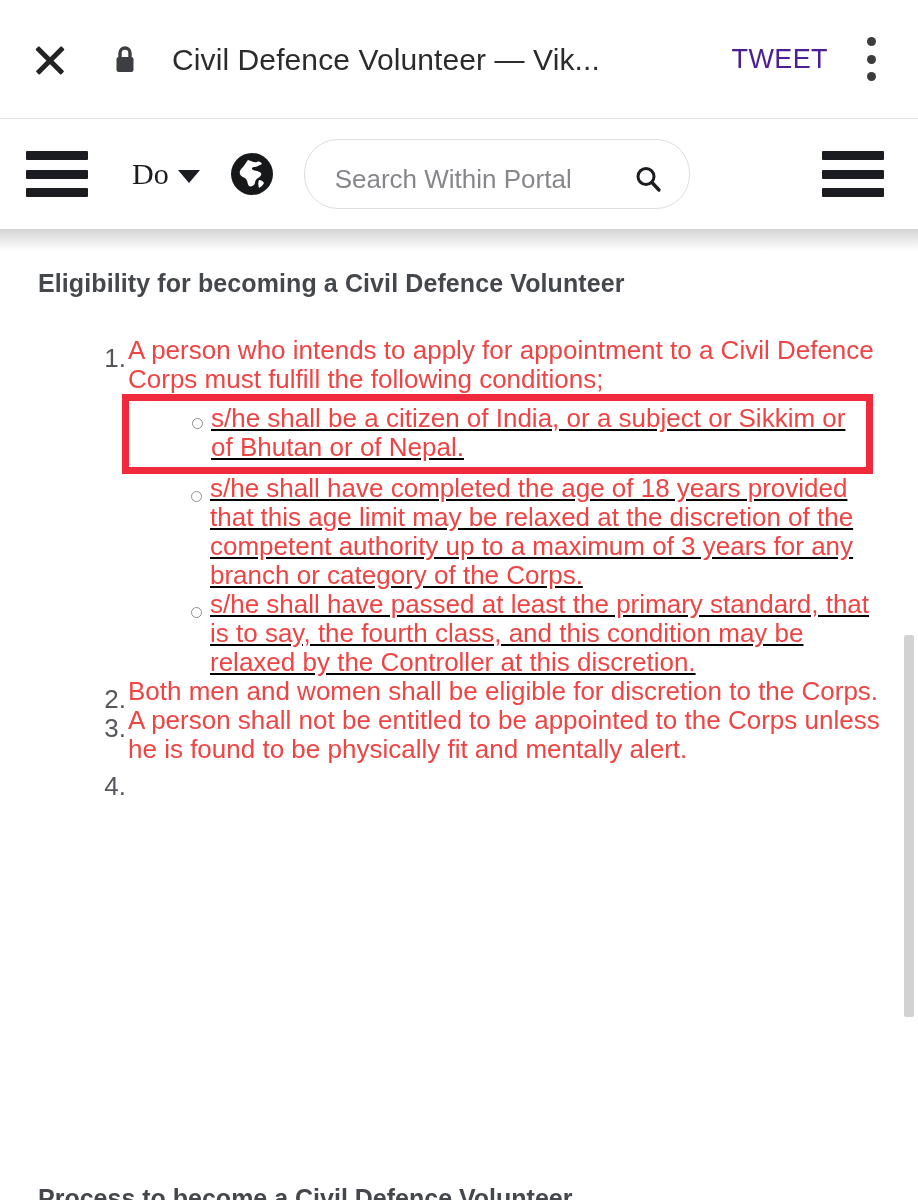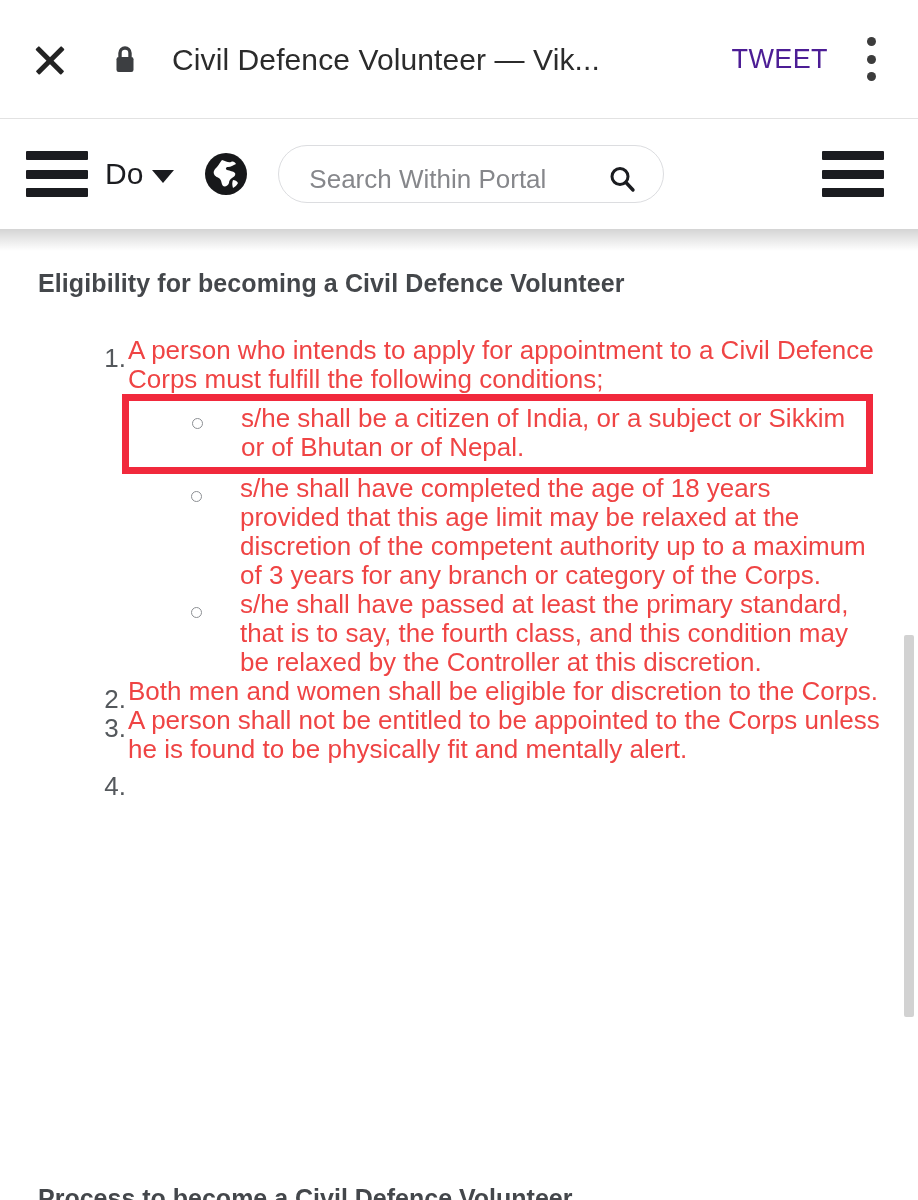--- a/index.html
+++ b/index.html
@@ -127,25 +127,26 @@
     cursor: pointer;
   }
   .hamburger i {
     display: block;
     height: 9px;
     width: 100%;
     background: #1b1c20;
     border-radius: 1px;
   }
   .nav-do {
-    margin-left: 17px;
+    margin-left: 44px;
     display: flex;
     align-items: center;
     gap: 9px;
     cursor: pointer;
+    font-family: Liberation Serif, serif;
   }
   .nav-do-label {
     font-size: 30px;
     color: #1b1c20;
     line-height: 32px;
   }
   .caret-down {
     width: 0; height: 0;
     border-left: 11px solid transparent;
     border-right: 11px solid transparent;
@@ -155,21 +156,21 @@
   .globe-btn {
     margin-left: 28px;
     width: 48px; height: 48px;
     flex: 0 0 48px;
     cursor: pointer;
   }
   .search-pill {
     margin-left: 28px;
     flex: 0 0 386px;
     width: 386px;
-    height: 58px;
+    height: 70px;
     border: 1.5px solid #dcdde0;
     border-radius: 34px;
     display: flex;
     align-items: center;
     padding: 10px 26px 0 30px;
     background: #fff;
     cursor: text;
   }
   .search-input-text {
     flex: 1 1 auto;
@@ -256,22 +257,23 @@
     color: #ef4444;
   }
 
   ul.sub-list {
     list-style: none;
     margin: 0;
     padding: 0;
   }
   ul.sub-list > li {
     position: relative;
-    padding-left: 112px;
+    padding-left: 82px;
     padding-right: 18px;
+    text-decoration: underline;
   }
   ul.sub-list > li > .dot {
     position: absolute;
     left: 63px;
     top: 17px;
     width: 11px; height: 11px;
     border: 1.5px solid #8c8f93;
     border-radius: 50%;
     background: transparent;
   }

